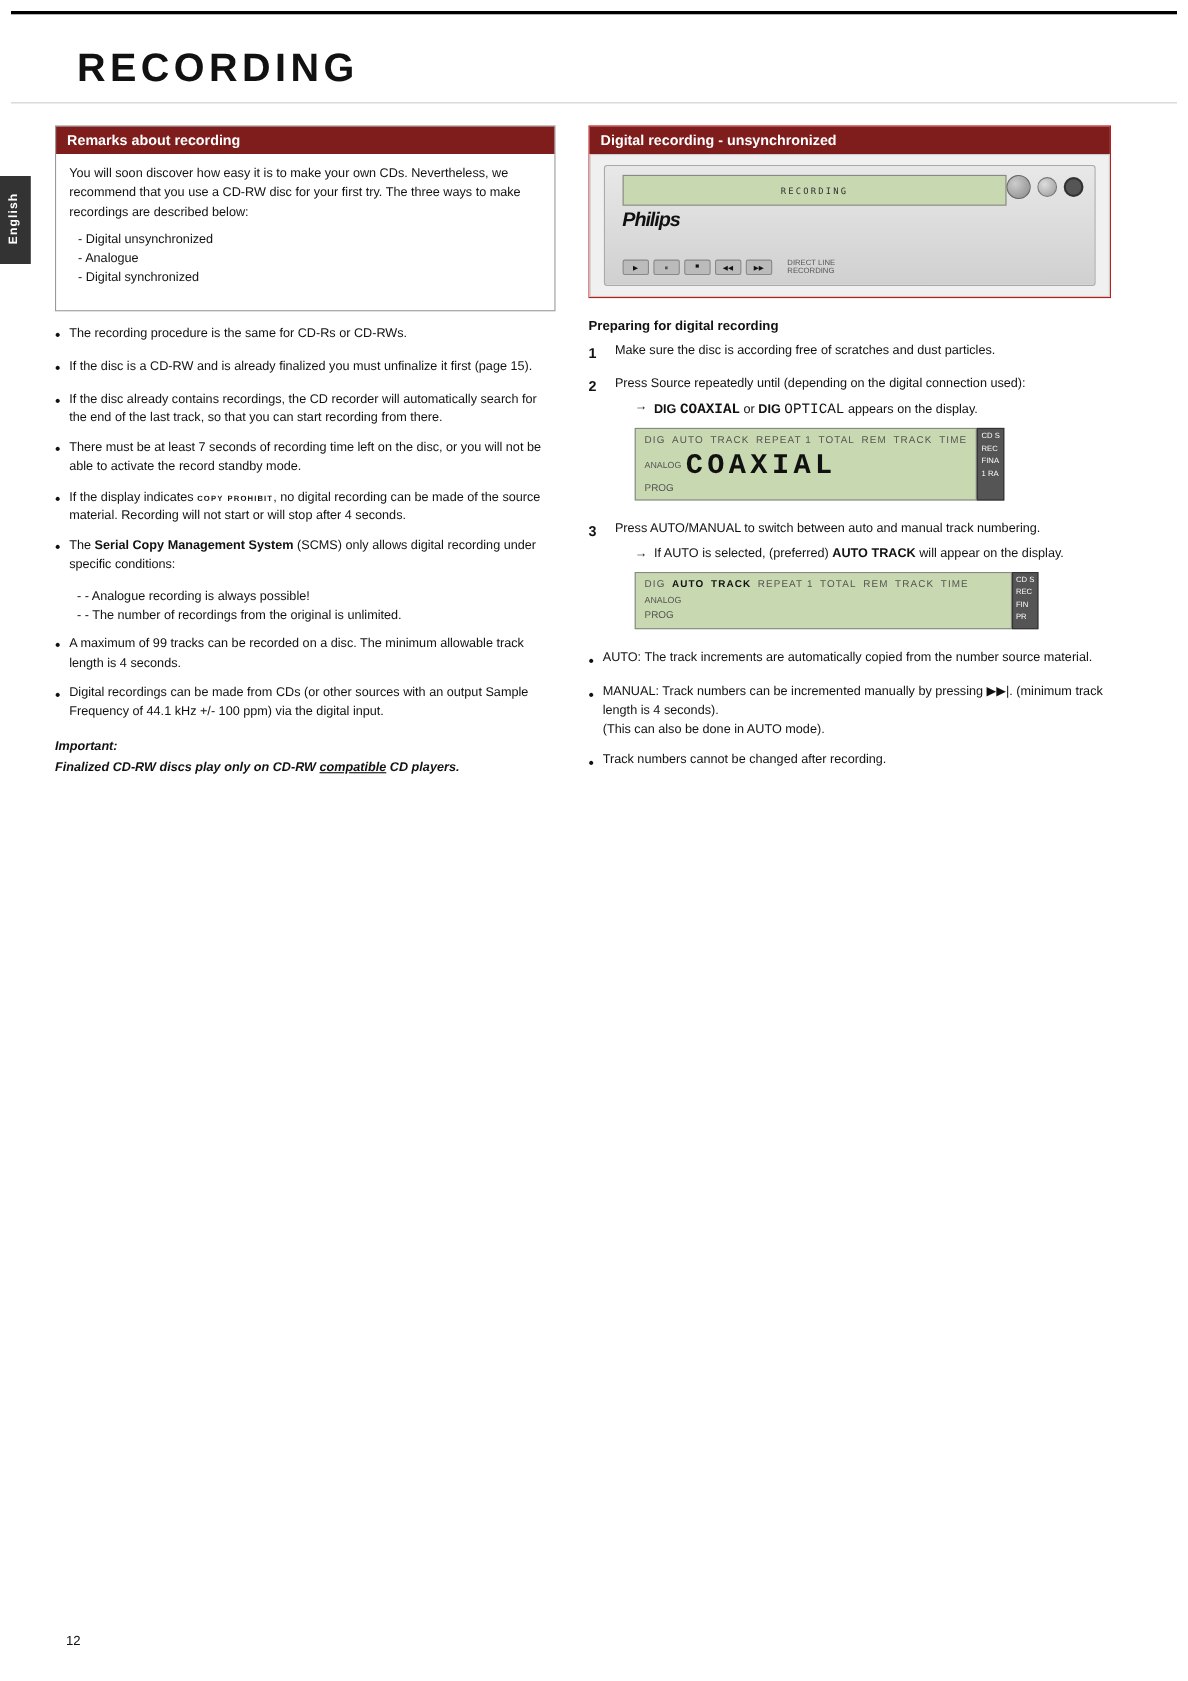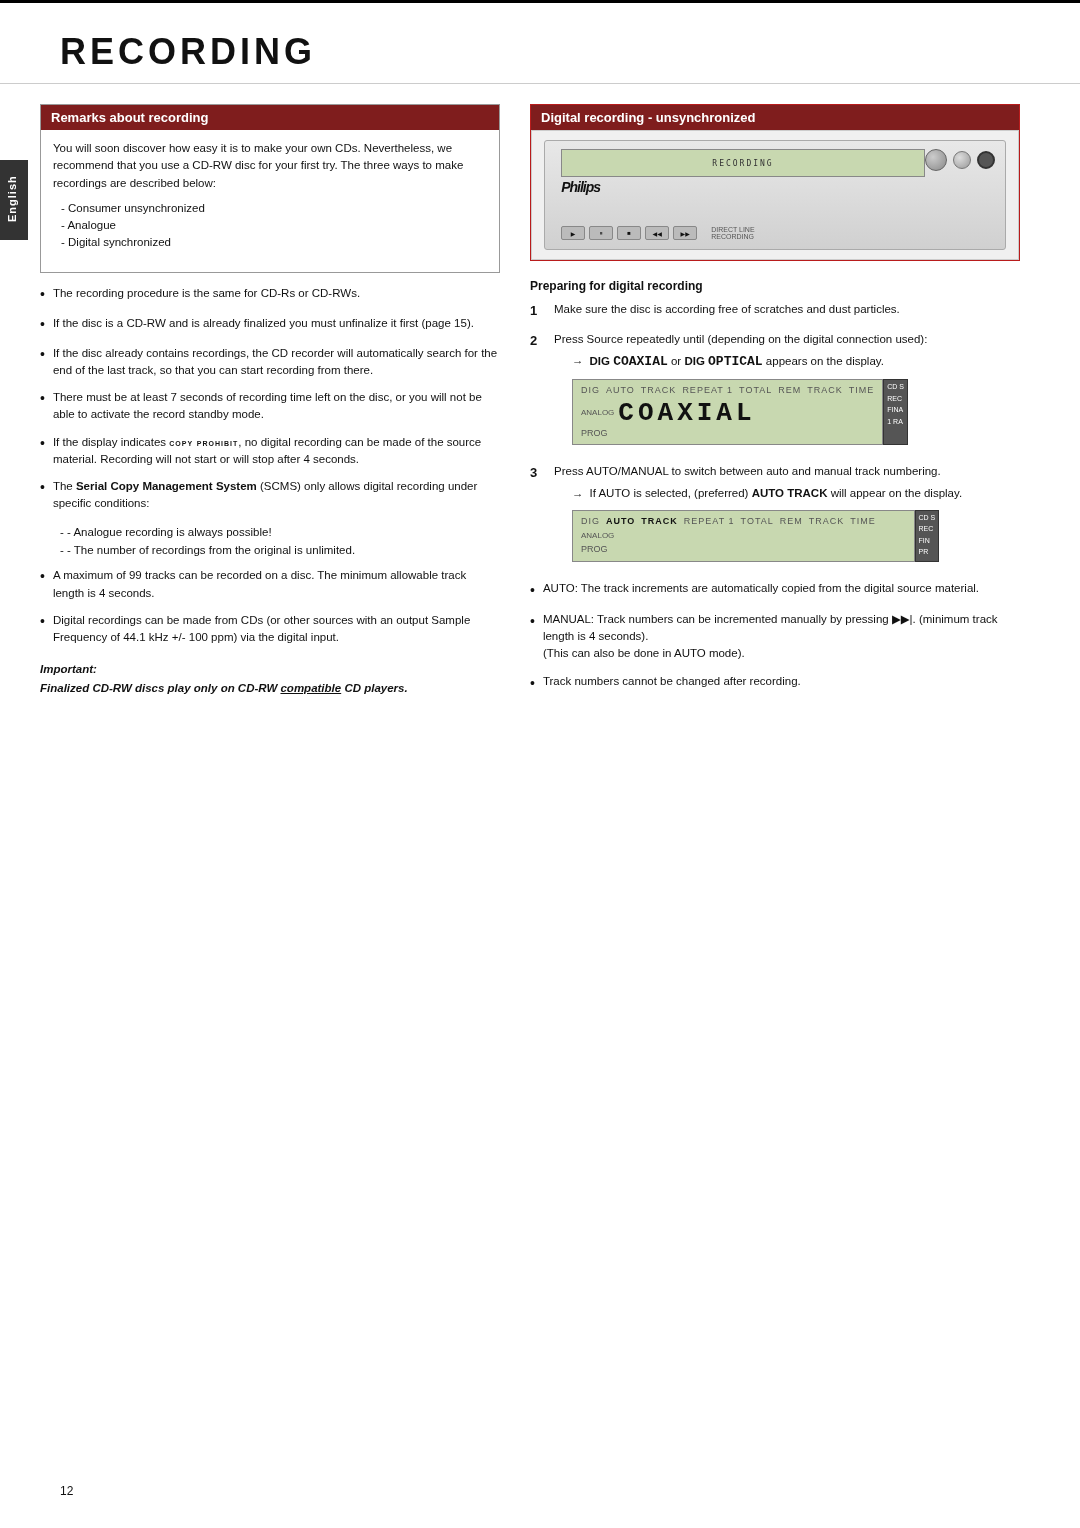--- a/index.html
+++ b/index.html
@@ -8,21 +8,21 @@
       font-family: Arial, Helvetica, sans-serif;
       font-size: 12px;
       color: #111;
       width: 1080px;
       min-height: 1528px;
       padding: 0;
     }
     .page {
       width: 1080px;
       min-height: 1528px;
-      padding: 0;
+      padding: 10px;
       position: relative;
     }
     
     .top-border {
       width: 100%;
       height: 3px;
       background: #000;
       margin-bottom: 0;
     }
     .header {
@@ -160,21 +160,21 @@
     .philips-device {
       width: 95%;
       height: 110px;
       background: linear-gradient(180deg, #e8e8e8 0%, #d0d0d0 100%);
       border: 1px solid #aaa;
       border-radius: 3px;
       position: relative;
       padding: 6px 10px;
     }
     .philips-brand {
-      font-size: 14px;
+      font-size: 18px;
       font-weight: 900;
       font-style: italic;
       color: #111;
       position: absolute;
       left: 16px;
       top: 38px;
       font-family: Arial, sans-serif;
       letter-spacing: -1px;
     }
     .device-display {
@@ -378,21 +378,21 @@
 
   <div class="content-area">
 
     <div class="left-col">
 
       <div class="remarks-box">
         <div class="section-header">Remarks about recording</div>
         <div class="remarks-content">
           <p>You will soon discover how easy it is to make your own CDs. Nevertheless, we recommend that you use a CD-RW disc for your first try. The three ways to make recordings are described below:</p>
           <ul class="dash-list">
-            <li>Consumer unsynchronized</li>
+            <li>Digital unsynchronized</li>
             <li>Analogue</li>
             <li>Digital synchronized</li>
           </ul>
         </div>
       </div>
 
       <ul class="bullet-list">
         <li>
           <span>The recording procedure is the same for CD-Rs or CD-RWs.</span>
         </li>
@@ -467,21 +467,21 @@
         <li>
           <span class="num">1</span>
           <span>Make sure the disc is according free of scratches and dust particles.</span>
         </li>
         <li>
           <span class="num">2</span>
           <div>
             <span>Press Source repeatedly until (depending on the digital connection used):</span>
             <div class="arrow-note">
               <span class="arrow">→</span>
-              <span><strong>DIG</strong> <span style="font-family:'Courier New',monospace;font-size:13px;font-weight:bold;">COAXIAL</span> or <strong>DIG</strong> <span style="font-family:'Courier New',monospace;font-size:13px;font-weight:bold;">OPTICAL</span> appears on the display.</span>
+              <span><strong>DIG</strong> <span style="font-family:'Courier New',monospace;font-size:13px;font-weight:bold;">COAXIAL</span> or <strong>DIG</strong> <span style="font-family:'Courier New',monospace;font-size:13px;font-weight:normal;">OPTICAL</span> appears on the display.</span>
             </div>
 
             
             <div class="lcd-container">
               <div class="lcd-main">
                 <div class="lcd-row1">
                   <span>DIG</span>
                   <span>AUTO</span>
                   <span>TRACK</span>
                   <span>REPEAT 1</span>
@@ -543,21 +543,21 @@
                 <span>FIN</span>
                 <span>PR</span>
               </div>
             </div>
           </div>
         </li>
       </ol>
 
       <ul class="right-bullet-list">
         <li>
-          <span>AUTO: The track increments are automatically copied from the digital source material.</span>
+          <span>AUTO: The track increments are automatically copied from the number source material.</span>
         </li>
         <li>
           <span>MANUAL: Track numbers can be incremented manually by pressing ▶▶|. (minimum track length is 4 seconds).
             <br>(This can also be done in AUTO mode).</span>
         </li>
         <li>
           <span>Track numbers cannot be changed after recording.</span>
         </li>
       </ul>
 

